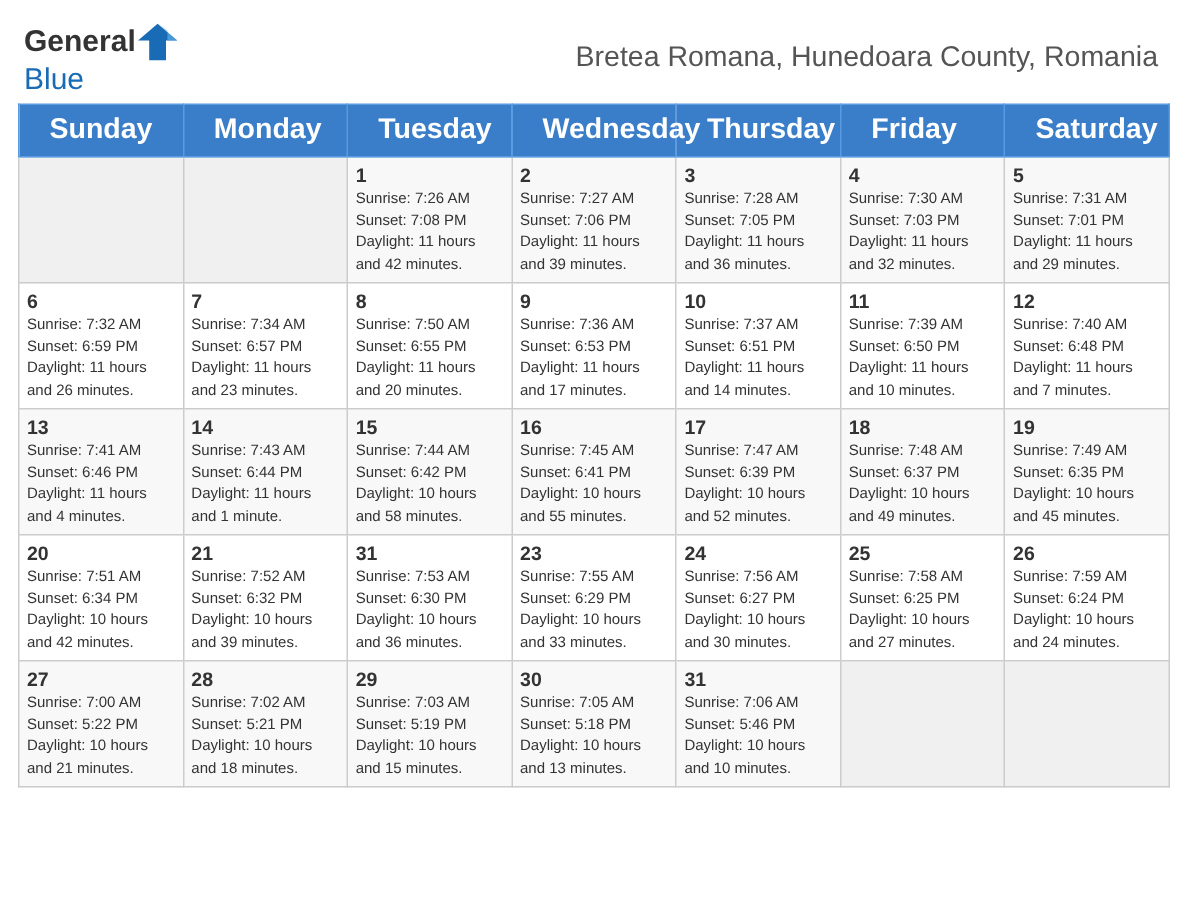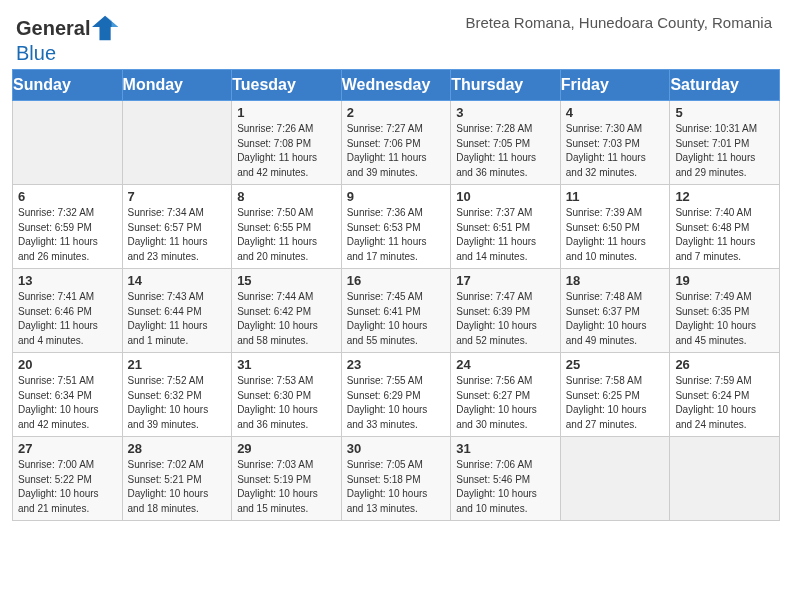--- a/index.html
+++ b/index.html
@@ -43,38 +43,38 @@
     .title-area {
       text-align: right;
     }
     .month-title {
       font-size: 36px;
       font-weight: normal;
       color: #333;
       line-height: 1.1;
     }
     .subtitle {
-      font-size: 15px;
+      font-size: 19px;
       color: #555;
-      margin-top: 0;
+      margin-top: 14px;
     }
     .calendar-container {
       padding: 0 12px 10px 12px;
     }
     table {
       width: 100%;
       border-collapse: collapse;
       table-layout: fixed;
     }
     thead tr th {
       background-color: #3a7dc9;
       color: #fff;
-      font-size: 16px;
+      font-size: 19px;
       font-weight: bold;
-      padding: 6px 0;
+      padding: 6px 20px;
       text-align: left;
       border: 1px solid #5a9ae0;
       margin-top: 46px;
     }
     tbody tr td {
       border: 1px solid #ccc;
       vertical-align: top;
       padding: 4px 5px;
       font-size: 10.5px;
       color: #333;
@@ -161,21 +161,21 @@
 Daylight: 11 hours and 36 minutes.</div>
           </td>
           <td>
             <span class="day-number">4</span>
             <div class="day-info">Sunrise: 7:30 AM
 Sunset: 7:03 PM
 Daylight: 11 hours and 32 minutes.</div>
           </td>
           <td>
             <span class="day-number">5</span>
-            <div class="day-info">Sunrise: 10:31 AM
+            <div class="day-info">Sunrise: 7:31 AM
 Sunset: 7:01 PM
 Daylight: 11 hours and 29 minutes.</div>
           </td>
         </tr>
         <tr>
           <td>
             <span class="day-number">6</span>
             <div class="day-info">Sunrise: 7:32 AM
 Sunset: 6:59 PM
 Daylight: 11 hours and 26 minutes.</div>

